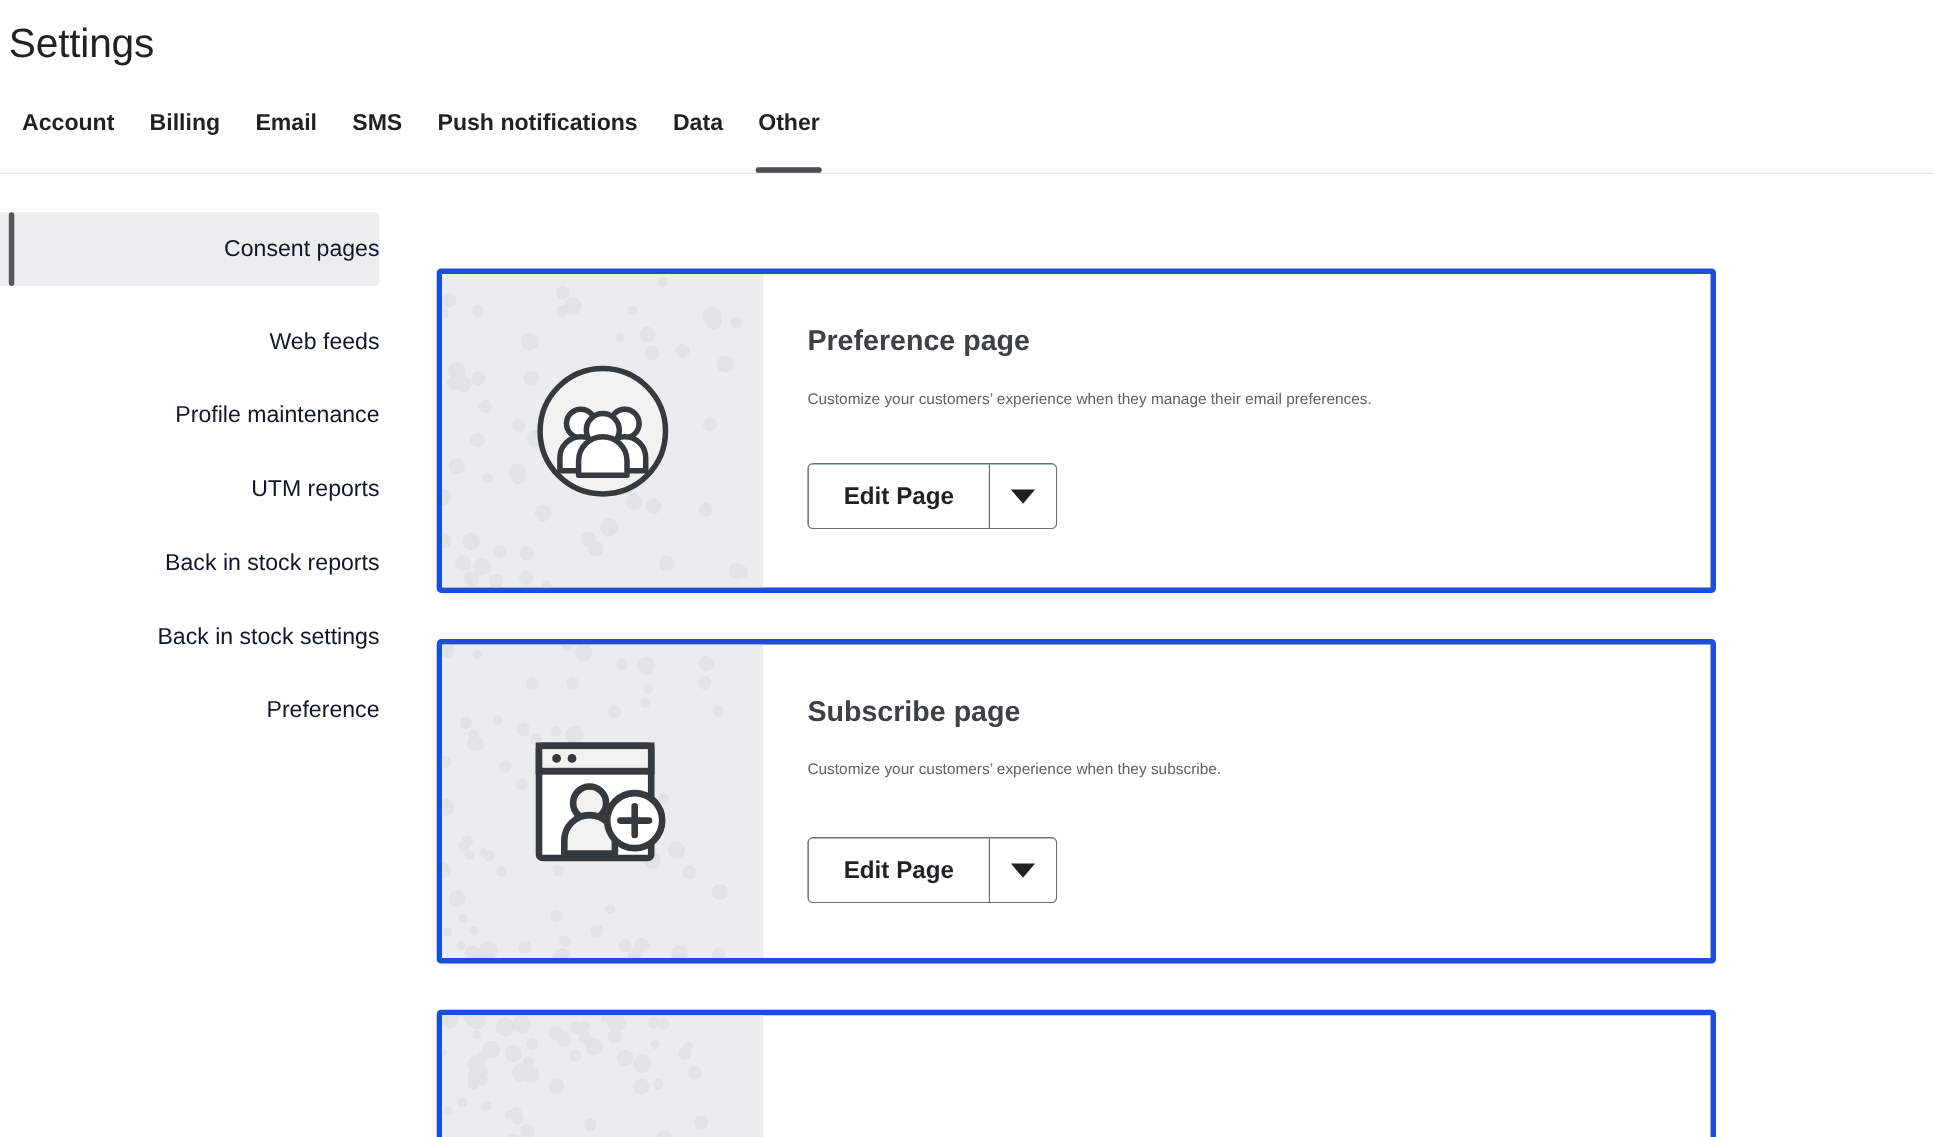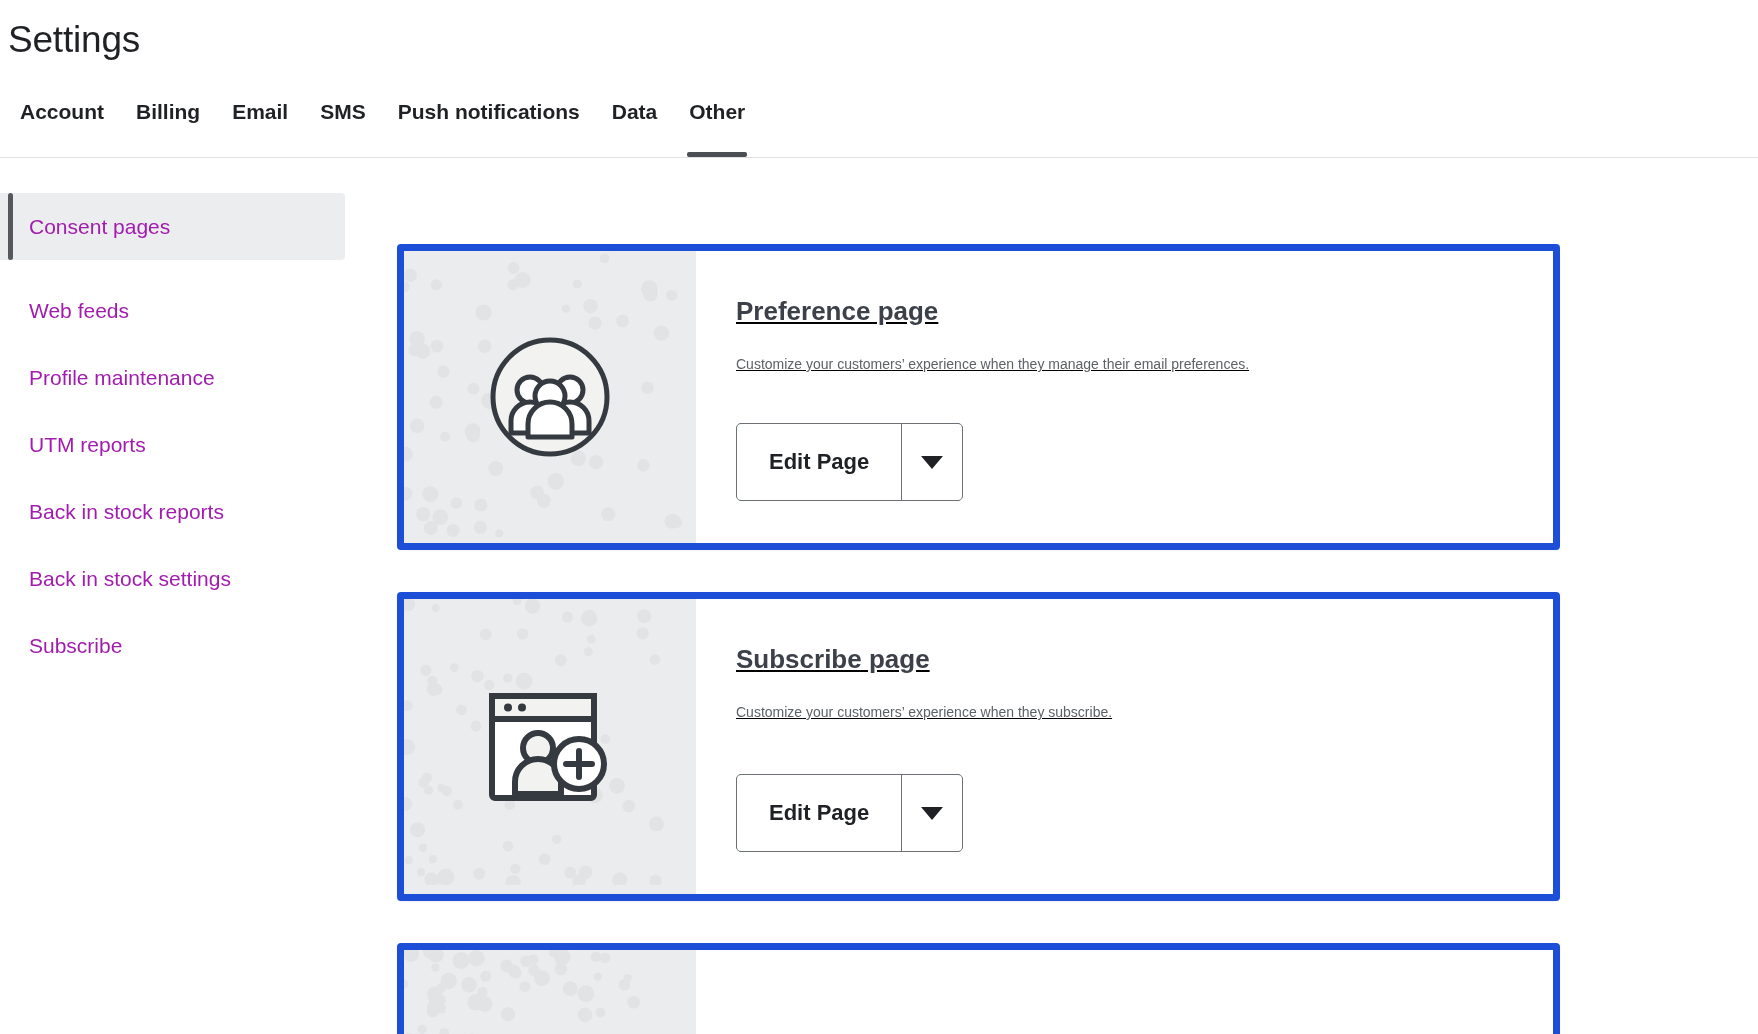--- a/index.html
+++ b/index.html
@@ -61,23 +61,24 @@
     left: 0; top: 193px;
     width: 345px;
   }
   .side-item {
     position: relative;
     display: block;
     height: 67px;
     line-height: 67px;
     padding-left: 29px;
     font-size: 21px;
-    color: #a21caf;
+    color: #0f172a;
     cursor: pointer;
     border-radius: 0 4px 4px 0;
+    text-align: right;
   }
   .side-item.active {
     background: #ebedef;
     font-weight: 400;
   }
   .side-item.active::before {
     content: "";
     position: absolute;
     left: 8px; top: 0; bottom: 0;
     width: 5px;
@@ -88,26 +89,25 @@
 
   
   .cards {
     position: absolute;
     left: 397px; top: 244px;
     width: 1163px;
   }
   .card {
     display: flex;
     background: #ffffff;
-    border: 7px solid #1d4ed8;
+    border: 5px solid #1d4ed8;
     border-radius: 4px;
     box-shadow: 0 1px 2px rgba(0,0,0,0.05);
     overflow: hidden;
     margin-bottom: 42px;
-    text-decoration: underline;
   }
   .card-thumb {
     position: relative;
     width: 292px;
     flex: 0 0 292px;
     background-color: #ebecee;
     overflow: hidden;
   }
   .dots { position: absolute; inset: 0; }
   .card-body {
@@ -128,21 +128,21 @@
     line-height: 30px;
     margin: 0 0 44px 0;
     max-width: 700px;
   }
   .card-desc.one-line { margin-bottom: 47px; }
 
   
   .split-btn {
     display: inline-flex;
     align-items: stretch;
-    height: 78px;
+    height: 60px;
     border: 1px solid #6d7175;
     border-radius: 5px;
     background: #14532d;
     overflow: hidden;
   }
   .split-btn .main {
     display: flex; align-items: center; justify-content: center;
     padding: 0 32px;
     font-size: 22px;
     font-weight: 700;
@@ -201,21 +201,21 @@
     <div class="side-item">
       <span>UTM reports</span>
     </div>
     <div class="side-item">
       <span>Back in stock reports</span>
     </div>
     <div class="side-item">
       <span>Back in stock settings</span>
     </div>
     <div class="side-item">
-      <span>Subscribe</span>
+      <span>Preference</span>
     </div>
   </nav>
 
   <div class="cards">
 
     <section class="card">
       <div class="card-thumb">
         <svg class="dots" viewBox="0 0 292 286" preserveAspectRatio="none">
             <circle cx="246.7" cy="43.5" r="7.1" fill="#e1e3e5"></circle>
             <circle cx="186.5" cy="55.2" r="7.2" fill="#e1e3e5"></circle>

